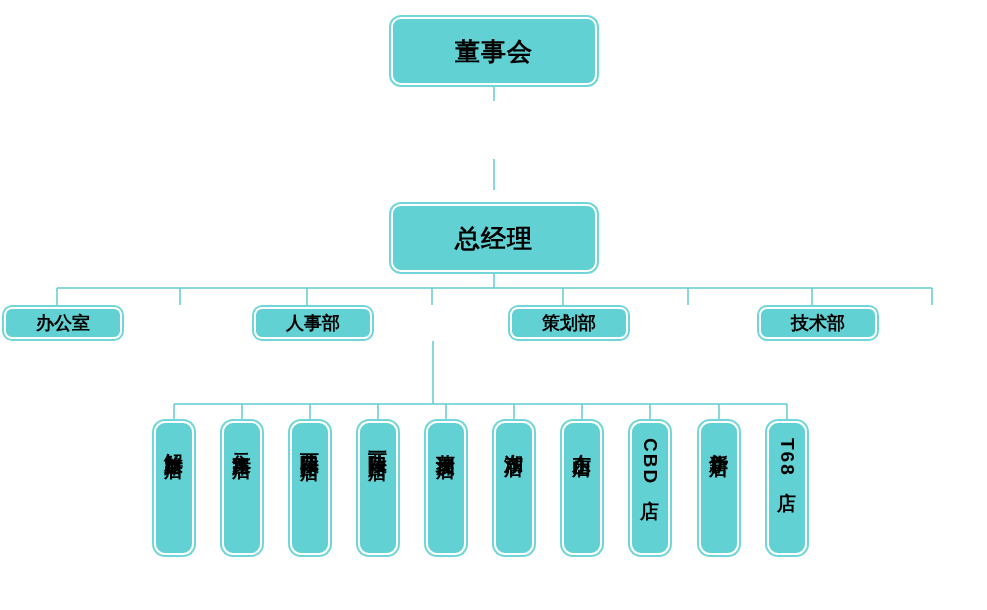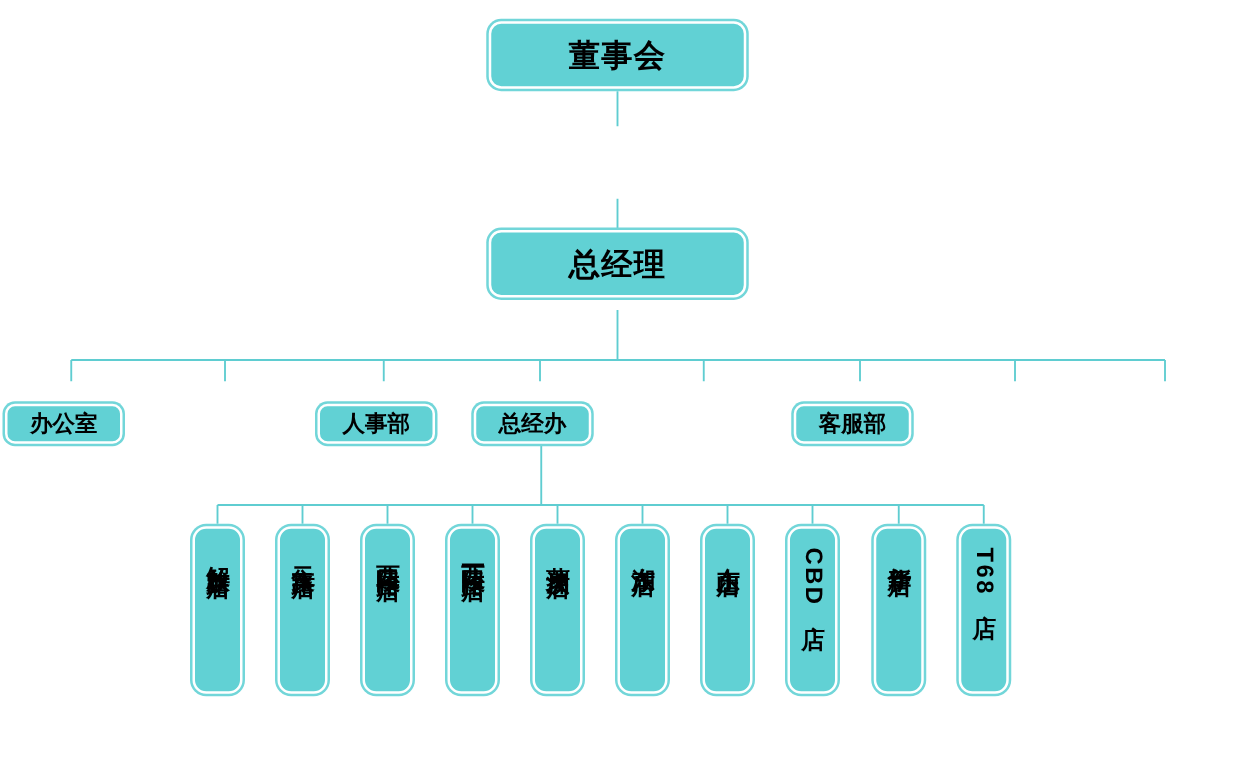--- a/index.html
+++ b/index.html
@@ -32,32 +32,31 @@
     display: flex;
     align-items: center;
     justify-content: center;
     color: #000000;
     font-weight: bold;
     text-align: center;
   }
   .node--top {
     left: 391px;
     width: 206px;
-    height: 54px;
+    height: 68px;
     border-radius: 10px;
     font-size: 25px;
     letter-spacing: 1px;
   }
   .node--dept {
     top: 307px;
-    width: 94px;
+    width: 118px;
     height: 32px;
     border-radius: 8px;
     font-size: 18px;
-    margin-top: 16px;
   }
   .node--store {
     top: 421px;
     width: 40px;
     height: 134px;
     border-radius: 11px;
     font-size: 19px;
     align-items: flex-start;
     padding-top: 15px;
   }
@@ -104,26 +103,26 @@
       <line x1="582" y1="404" x2="582" y2="419"></line>
       <line x1="650" y1="404" x2="650" y2="419"></line>
       <line x1="719" y1="404" x2="719" y2="419"></line>
       <line x1="787" y1="404" x2="787" y2="419"></line>
     </g>
   </svg>
 
   <div class="node node--top" style="top:17px">董事会</div>
 
 
-  <div class="node node--top" style="top:184px">总经理</div>
+  <div class="node node--top" style="top:204px">总经理</div>
 
   <div class="node node--dept" style="left:4px">办公室</div>
   <div class="node node--dept" style="left:254px">人事部</div>
-  <div class="node node--dept" style="left:379px">总经办</div>
-  <div class="node node--dept" style="left:635px">客服部</div>
+  <div class="node node--dept" style="left:510px">策划部</div>
+  <div class="node node--dept" style="left:759px">技术部</div>
 
   <div class="node node--store" style="left:154px">
     <span class="vtext">解放路店</span>
   </div>
   <div class="node node--store" style="left:222px">
     <span class="vtext">云集路店</span>
   </div>
   <div class="node node--store" style="left:290px">
     <span class="vtext">西陵二路店</span>
   </div>

